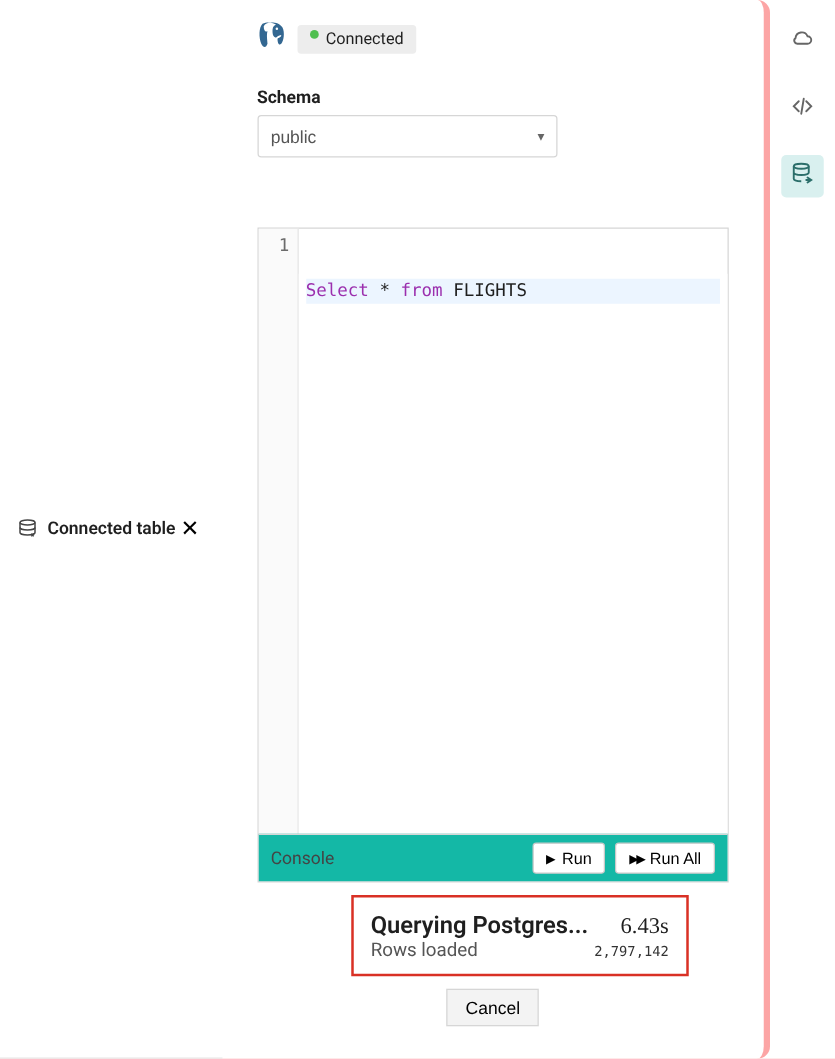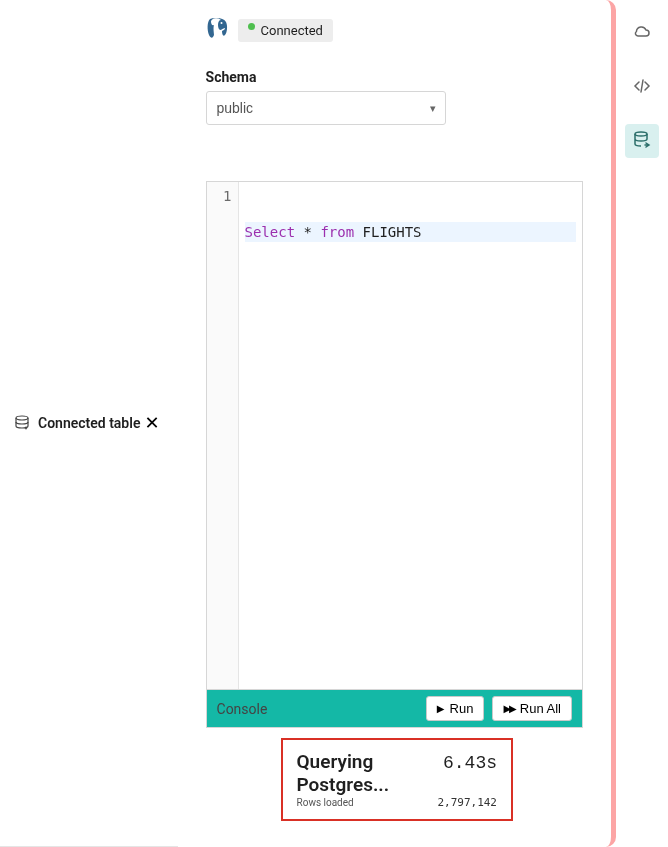--- a/index.html
+++ b/index.html
@@ -160,39 +160,39 @@
     .run-btn .tri {
       margin-right: 5px;
       font-size: 10px;
     }
     .runall-btn .ff {
       margin-right: 5px;
       font-size: 10px;
       letter-spacing: -2px;
     }
     .status-box {
-      margin: 10px 70px 10px 75px;
+      margin: 10px 32px 10px 75px;
       border: 2px solid #d93025;
       padding: 10px 14px;
     }
     .status-row {
       display: flex;
       justify-content: space-between;
       align-items: baseline;
     }
     .status-row.big .left {
       font-size: 19px;
       font-weight: 600;
     }
     .status-row.big .right {
-      font-family: Liberation Mono, monospace;
+      font-family: Liberation Serif, serif;
       font-size: 18px;
     }
     .status-row.small .left {
-      font-size: 10px;
+      font-size: 15px;
       color: #555;
     }
     .status-row.small .right {
       font-family: "SFMono-Regular", Consolas, Menlo, monospace;
       font-size: 11px;
       color: #333;
     }
     .cancel-wrap {
       text-align: center;
       padding-bottom: 10px;
@@ -296,20 +296,23 @@
         <div class="status-row big">
           <span class="left">Querying Postgres...</span>
           <span class="right">6.43s</span>
         </div>
         <div class="status-row small">
           <span class="left">Rows loaded</span>
           <span class="right">2,797,142</span>
         </div>
       </div>
 
+      <div class="cancel-wrap">
+        <button class="cancel-btn">Cancel</button>
+      </div>
     </div>
   </div>
 
   <div class="right-rail">
     <div class="rail-btn">
       <span>
         <svg width="20" height="20" viewBox="0 0 20 20">
             <path d="M6 14h8a3 3 0 0 0 0-6 5 5 0 0 0-9.6 1.5A2.5 2.5 0 0 0 6 14z" fill="none" stroke="#666" stroke-width="1.5"></path>
           </svg>
       </span>

